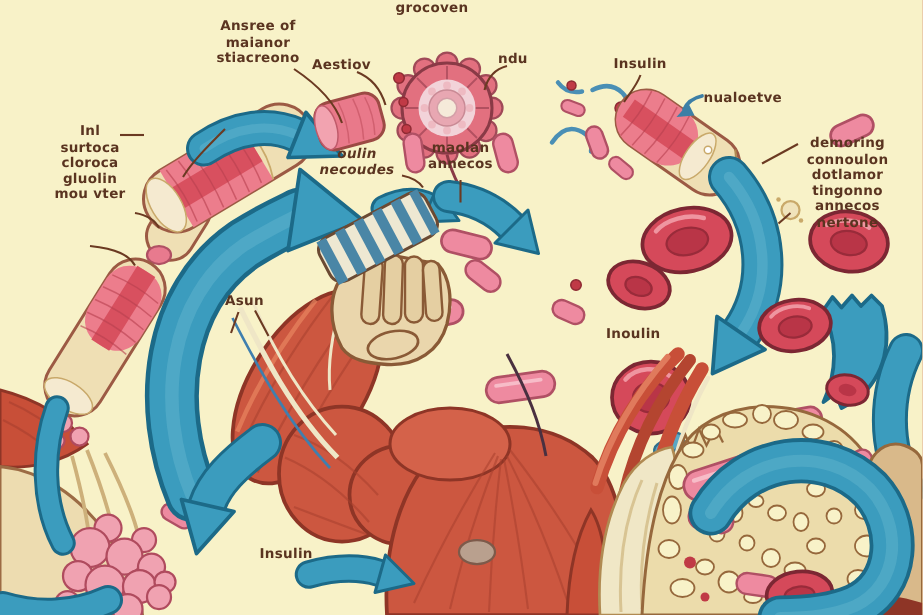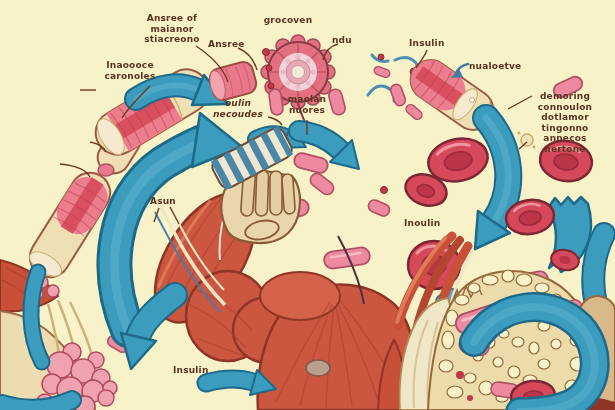--- a/index.html
+++ b/index.html
@@ -431,31 +431,34 @@
 
   <g>
     <path d="M 468,64 q -9,2 -12,9" stroke="#3d7fa6" stroke-width="2.5" fill="none" stroke-linecap="round"></path>
     <polygon points="451,78 459,69 463,77" fill="#3d7fa6"></polygon>
   </g>
 </svg>
 
   <div class="label tc" style="left:128px;top:13px;width:88px;">Ansree of
 maianor
 stiacreono</div>
-  <div class="label tc" style="left:100px;top:60px;width:60px;">Inaoooce
-caronoles</div>
-  <div class="label" style="left:208px;top:39px;">Ansree</div>
-  <div class="label tc" style="left:255px;top:15px;width:66px;">grocoven</div>
+  <div class="label tc" style="left:28px;top:83px;width:64px;">Inl
+surtoca
+cloroca
+gluolin
+mou vter</div>
+  <div class="label" style="left:208px;top:39px;">Aestiov</div>
+  <div class="label tc" style="left:255px;top:1px;width:66px;">grocoven</div>
   <div class="label" style="left:332px;top:35px;">ndu</div>
   <div class="label" style="left:409px;top:38px;">Insulin</div>
   <div class="label" style="left:469px;top:61px;">nualoetve</div>
   <div class="label tc" style="left:209px;top:98px;width:58px;font-style:italic;">oulin
 necoudes</div>
   <div class="label tc" style="left:284px;top:94px;width:46px;">maolan
-nuores</div>
+annecos</div>
   <div class="label tc" style="left:528px;top:91px;width:74px;">demoring
 connoulon
 dotlamor
 tingonno
 annecos
 nertone</div>
   <div class="label" style="left:150px;top:196px;">Asun</div>
   <div class="label" style="left:404px;top:218px;">Inoulin</div>
   <div class="label" style="left:173px;top:365px;">Insulin</div>
 </div>

